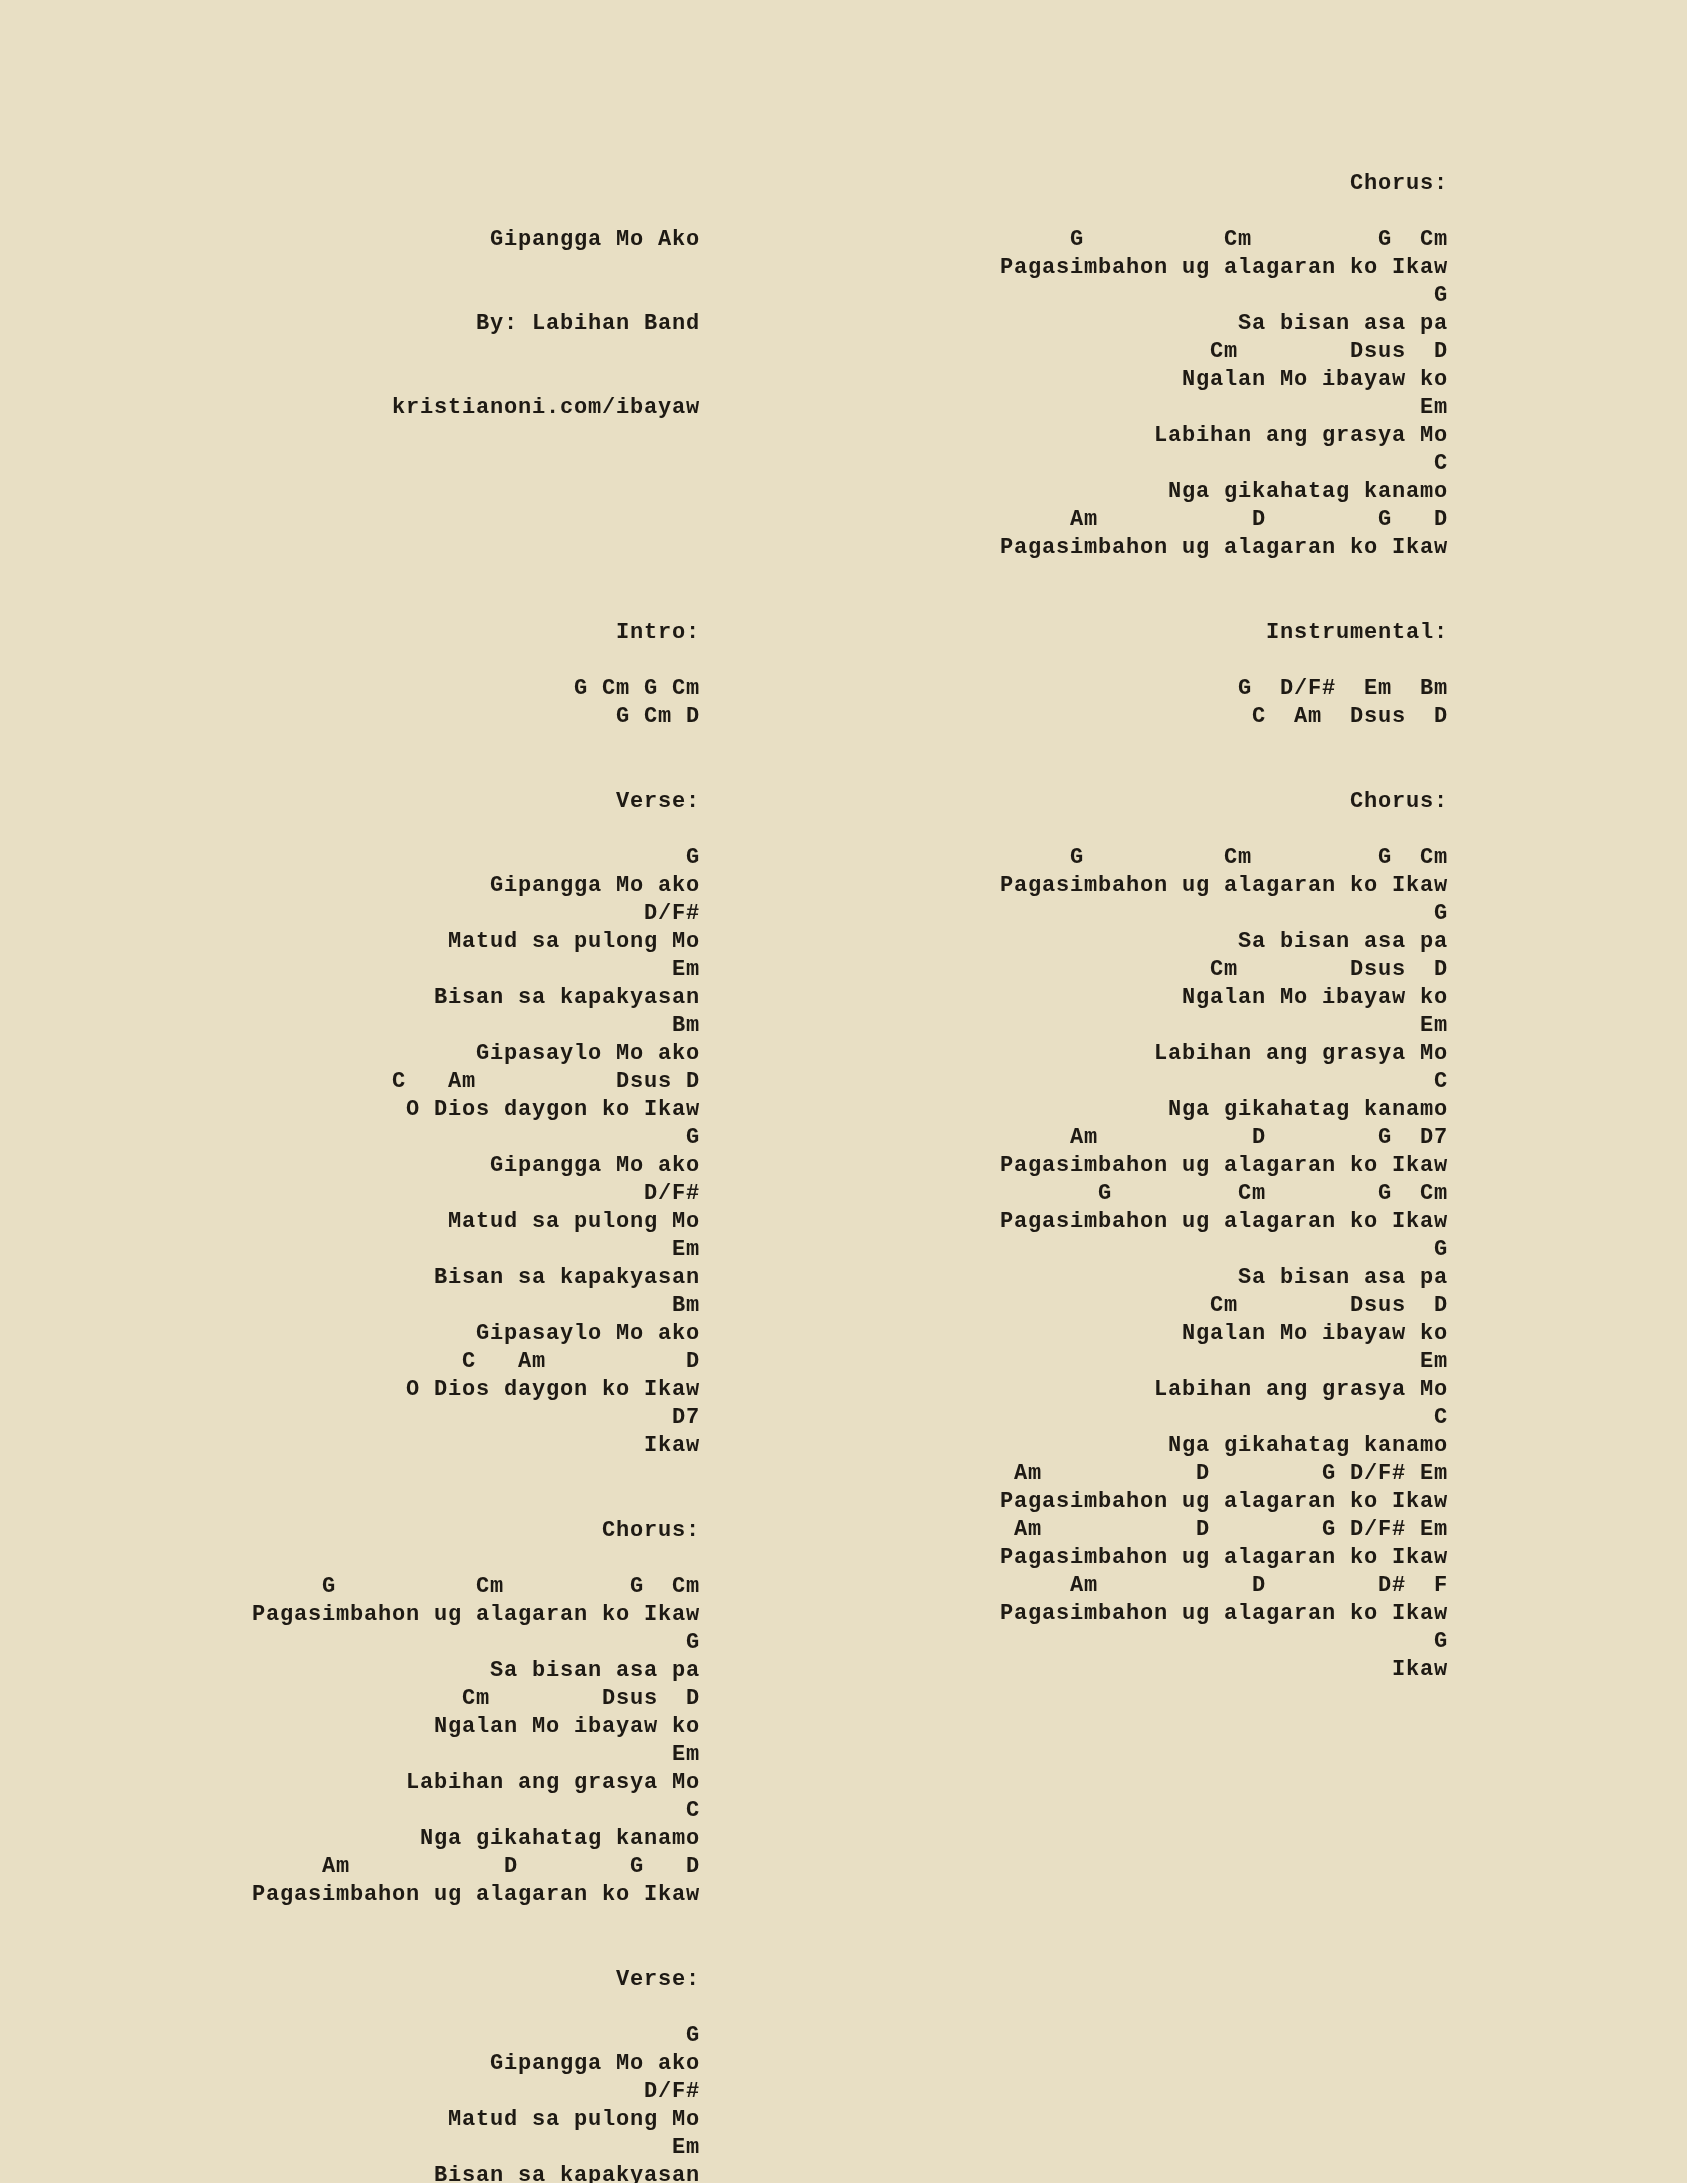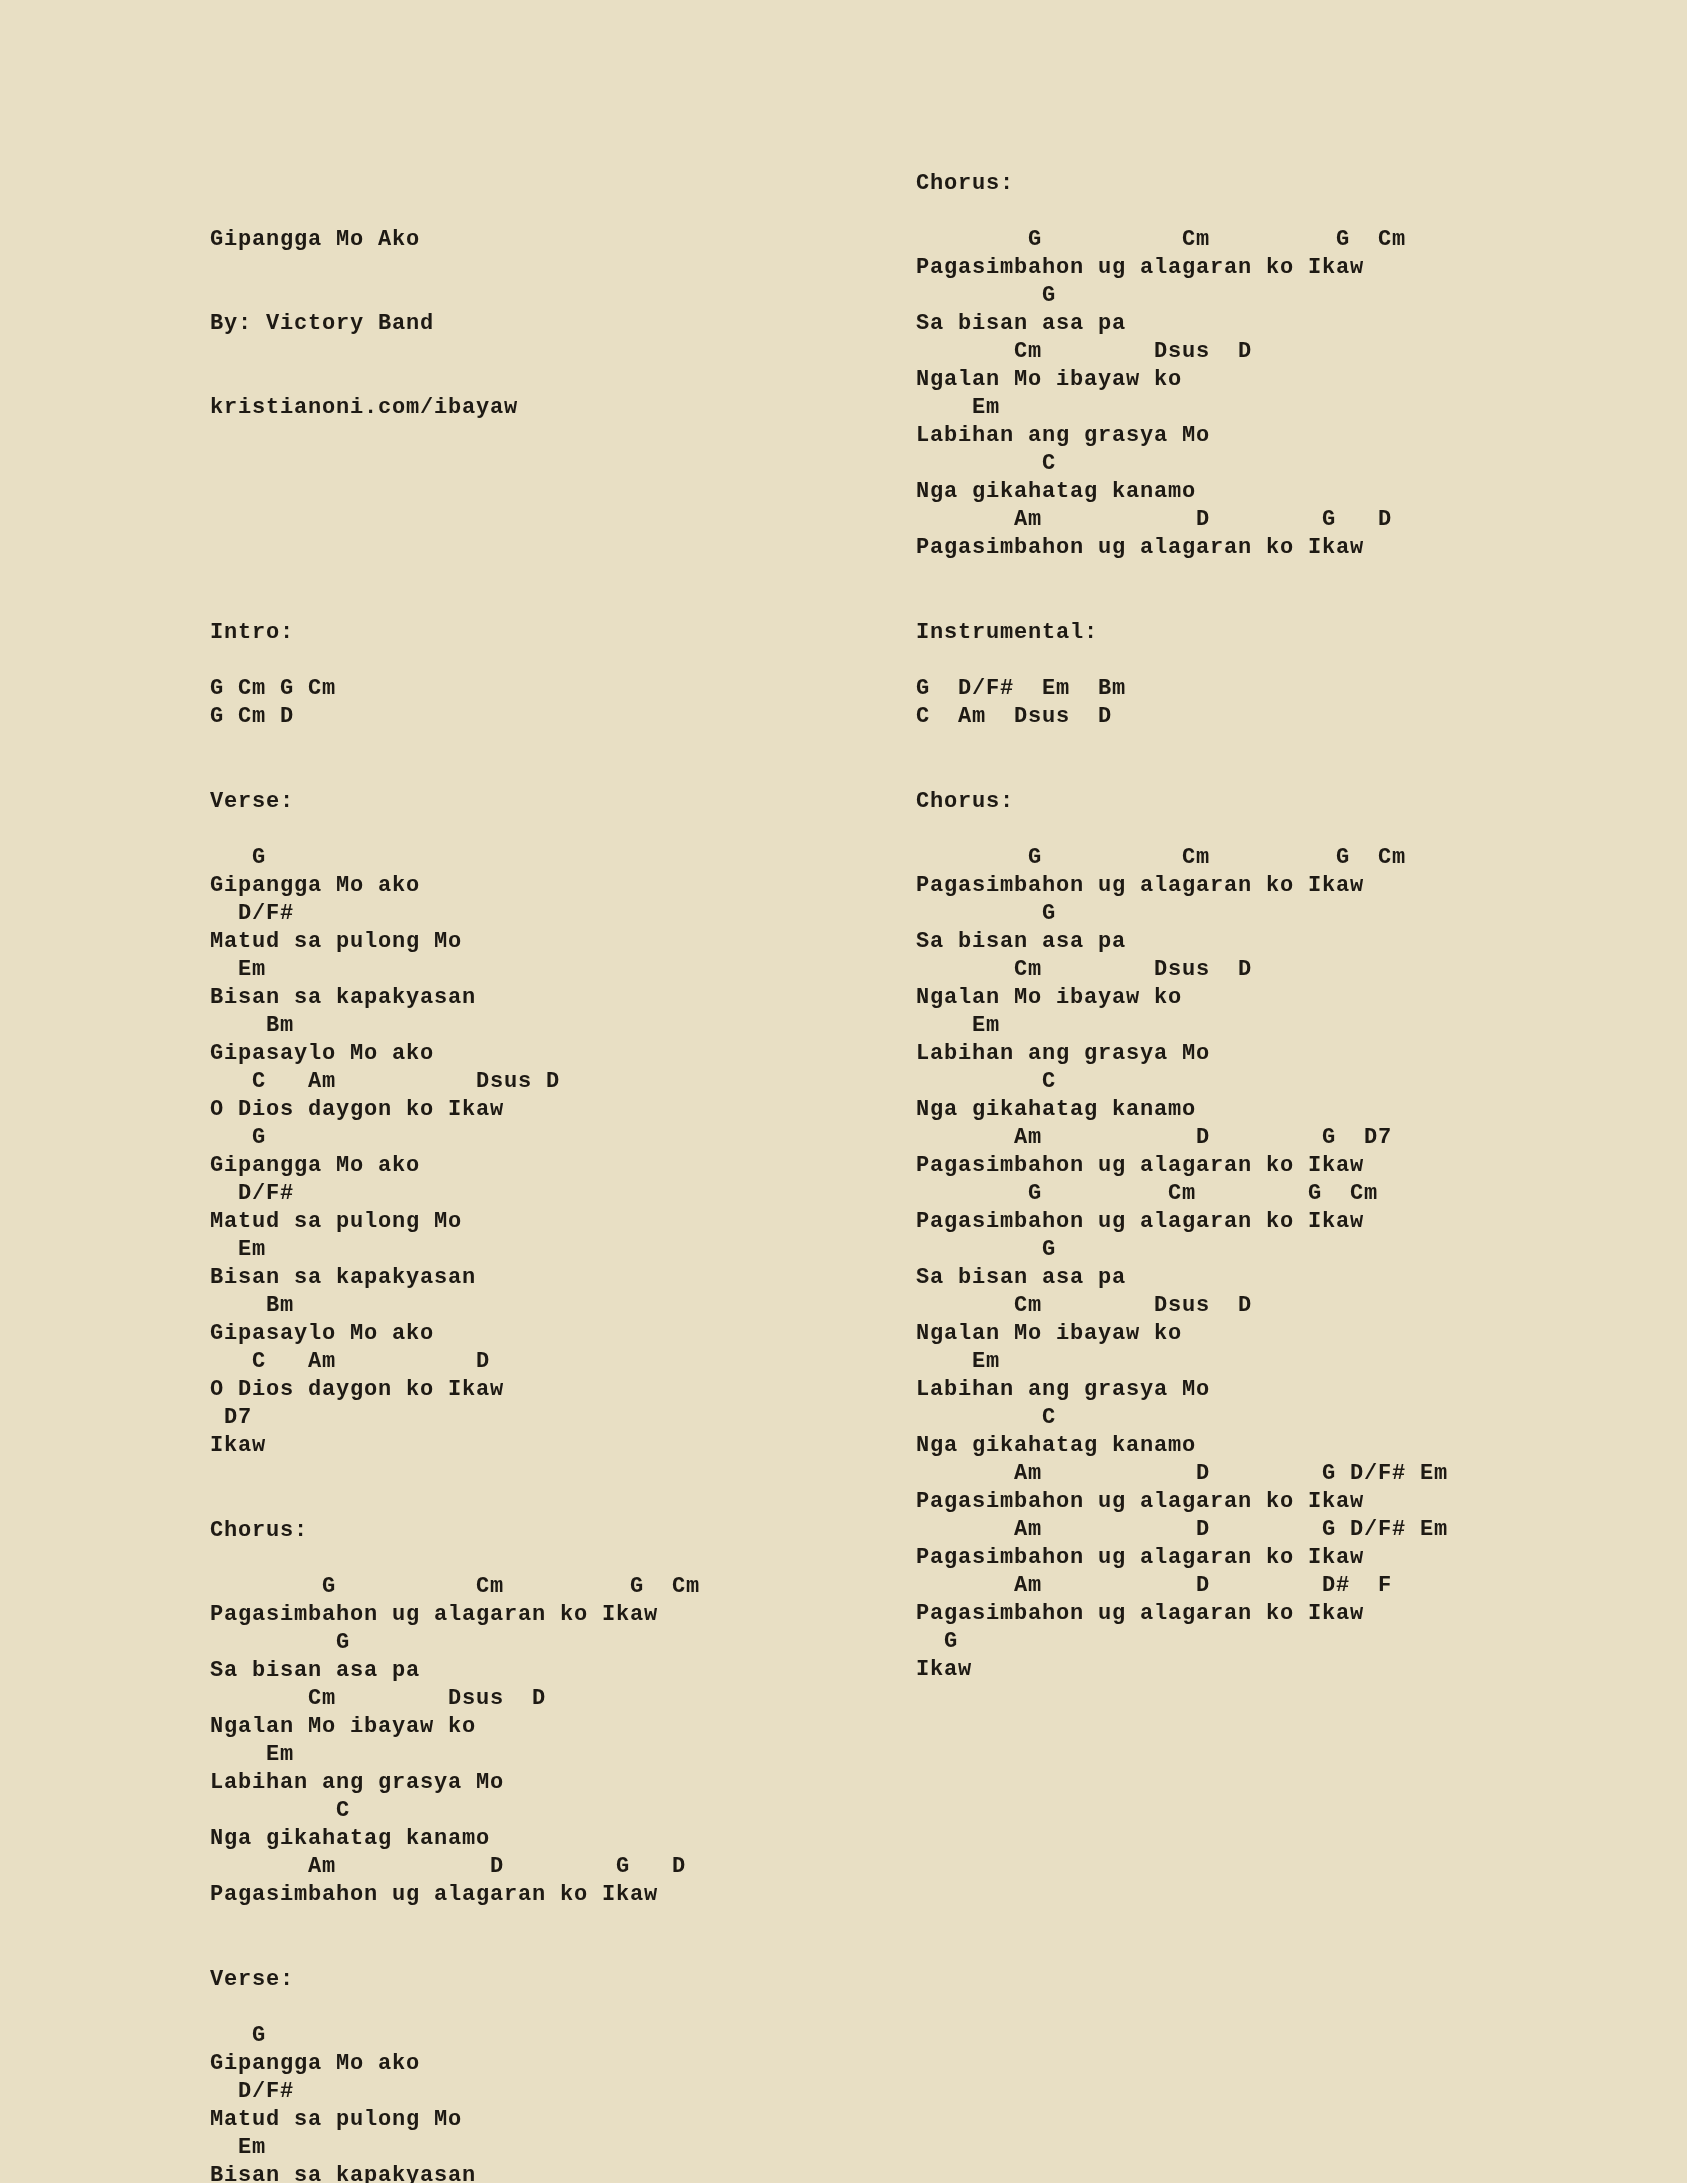--- a/index.html
+++ b/index.html
@@ -11,33 +11,34 @@
     font-family: "Liberation Mono", "DejaVu Sans Mono", monospace;
     font-weight: 700;
     font-size: 22px;
     line-height: 28px;
     letter-spacing: 0.8px;
   }
   .column {
     position: absolute;
     top: 114px;
     white-space: pre;
+    text-align: right;
   }
   #col-left  { left: 210px; }
   #col-right { left: 916px; }
   .ln { min-height: 28px; }
 </style>
 </head>
 <body>
 
 <div class="page" style="background: rgb(232, 223, 196); color: rgb(30, 26, 20);">
   <div class="column" id="col-left">
     <div class="header-block">
       <div class="ln">Gipangga Mo Ako</div>
-      <div class="ln">By: Victory Band</div>
+      <div class="ln">By: Labihan Band</div>
       <div class="ln">kristianoni.com/ibayaw</div>
     </div>
     <div class="sections"><div class="section" style="margin-top: 85px;"><div class="ln section-label" style="margin-bottom: 28px;">Intro:</div><div class="ln chord-line">G Cm G Cm</div><div class="ln chord-line">G Cm D</div></div><div class="section" style="margin-top: 57px;"><div class="ln section-label" style="margin-bottom: 28px;">Verse:</div><div class="ln chord-line">   G</div><div class="ln lyric-line">Gipangga Mo ako</div><div class="ln chord-line">  D/F#</div><div class="ln lyric-line">Matud sa pulong Mo</div><div class="ln chord-line">  Em</div><div class="ln lyric-line">Bisan sa kapakyasan</div><div class="ln chord-line">    Bm</div><div class="ln lyric-line">Gipasaylo Mo ako</div><div class="ln chord-line">   C   Am          Dsus D</div><div class="ln lyric-line">O Dios daygon ko Ikaw</div><div class="ln chord-line">   G</div><div class="ln lyric-line">Gipangga Mo ako</div><div class="ln chord-line">  D/F#</div><div class="ln lyric-line">Matud sa pulong Mo</div><div class="ln chord-line">  Em</div><div class="ln lyric-line">Bisan sa kapakyasan</div><div class="ln chord-line">    Bm</div><div class="ln lyric-line">Gipasaylo Mo ako</div><div class="ln chord-line">   C   Am          D</div><div class="ln lyric-line">O Dios daygon ko Ikaw</div><div class="ln chord-line"> D7</div><div class="ln lyric-line">Ikaw</div></div><div class="section" style="margin-top: 57px;"><div class="ln section-label" style="margin-bottom: 28px;">Chorus:</div><div class="ln chord-line">        G          Cm         G  Cm</div><div class="ln lyric-line">Pagasimbahon ug alagaran ko Ikaw</div><div class="ln chord-line">         G</div><div class="ln lyric-line">Sa bisan asa pa</div><div class="ln chord-line">       Cm        Dsus  D</div><div class="ln lyric-line">Ngalan Mo ibayaw ko</div><div class="ln chord-line">    Em</div><div class="ln lyric-line">Labihan ang grasya Mo</div><div class="ln chord-line">         C</div><div class="ln lyric-line">Nga gikahatag kanamo</div><div class="ln chord-line">       Am           D        G   D</div><div class="ln lyric-line">Pagasimbahon ug alagaran ko Ikaw</div></div><div class="section" style="margin-top: 57px;"><div class="ln section-label" style="margin-bottom: 28px;">Verse:</div><div class="ln chord-line">   G</div><div class="ln lyric-line">Gipangga Mo ako</div><div class="ln chord-line">  D/F#</div><div class="ln lyric-line">Matud sa pulong Mo</div><div class="ln chord-line">  Em</div><div class="ln lyric-line">Bisan sa kapakyasan</div></div></div>
   </div>
   <div class="column" id="col-right">
     <div class="sections"><div class="section" style="margin-top: 0px;"><div class="ln section-label" style="margin-bottom: 28px;">Chorus:</div><div class="ln chord-line">        G          Cm         G  Cm</div><div class="ln lyric-line">Pagasimbahon ug alagaran ko Ikaw</div><div class="ln chord-line">         G</div><div class="ln lyric-line">Sa bisan asa pa</div><div class="ln chord-line">       Cm        Dsus  D</div><div class="ln lyric-line">Ngalan Mo ibayaw ko</div><div class="ln chord-line">    Em</div><div class="ln lyric-line">Labihan ang grasya Mo</div><div class="ln chord-line">         C</div><div class="ln lyric-line">Nga gikahatag kanamo</div><div class="ln chord-line">       Am           D        G   D</div><div class="ln lyric-line">Pagasimbahon ug alagaran ko Ikaw</div></div><div class="section" style="margin-top: 57px;"><div class="ln section-label" style="margin-bottom: 28px;">Instrumental:</div><div class="ln chord-line">G  D/F#  Em  Bm</div><div class="ln chord-line">C  Am  Dsus  D</div></div><div class="section" style="margin-top: 57px;"><div class="ln section-label" style="margin-bottom: 28px;">Chorus:</div><div class="ln chord-line">        G          Cm         G  Cm</div><div class="ln lyric-line">Pagasimbahon ug alagaran ko Ikaw</div><div class="ln chord-line">         G</div><div class="ln lyric-line">Sa bisan asa pa</div><div class="ln chord-line">       Cm        Dsus  D</div><div class="ln lyric-line">Ngalan Mo ibayaw ko</div><div class="ln chord-line">    Em</div><div class="ln lyric-line">Labihan ang grasya Mo</div><div class="ln chord-line">         C</div><div class="ln lyric-line">Nga gikahatag kanamo</div><div class="ln chord-line">       Am           D        G  D7</div><div class="ln lyric-line">Pagasimbahon ug alagaran ko Ikaw</div><div class="ln chord-line">        G         Cm        G  Cm</div><div class="ln lyric-line">Pagasimbahon ug alagaran ko Ikaw</div><div class="ln chord-line">         G</div><div class="ln lyric-line">Sa bisan asa pa</div><div class="ln chord-line">       Cm        Dsus  D</div><div class="ln lyric-line">Ngalan Mo ibayaw ko</div><div class="ln chord-line">    Em</div><div class="ln lyric-line">Labihan ang grasya Mo</div><div class="ln chord-line">         C</div><div class="ln lyric-line">Nga gikahatag kanamo</div><div class="ln chord-line">       Am           D        G D/F# Em</div><div class="ln lyric-line">Pagasimbahon ug alagaran ko Ikaw</div><div class="ln chord-line">       Am           D        G D/F# Em</div><div class="ln lyric-line">Pagasimbahon ug alagaran ko Ikaw</div><div class="ln chord-line">       Am           D        D#  F</div><div class="ln lyric-line">Pagasimbahon ug alagaran ko Ikaw</div><div class="ln chord-line">  G</div><div class="ln lyric-line">Ikaw</div></div></div>
   </div>
 </div>
 
 

